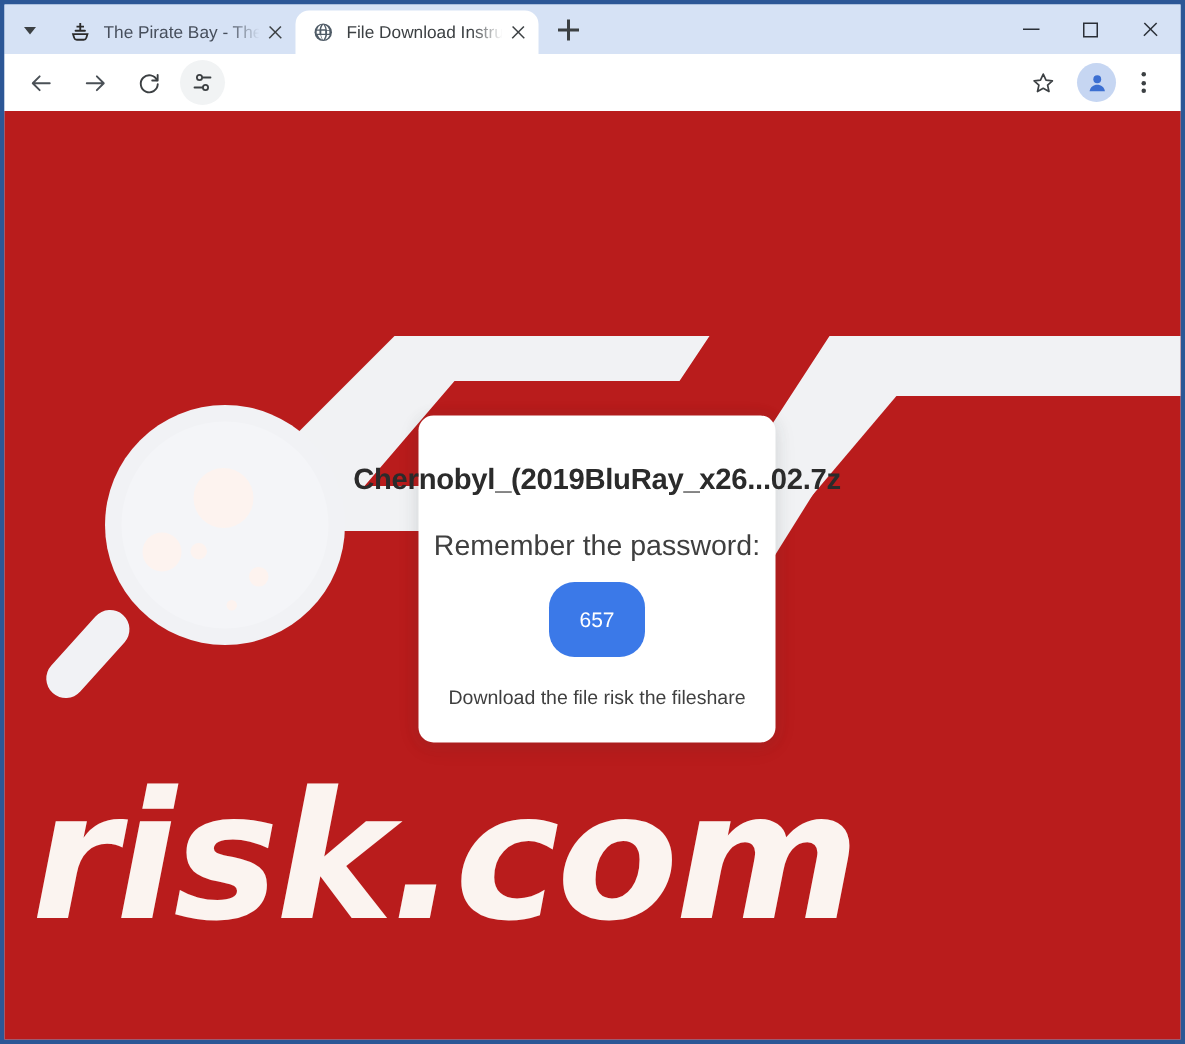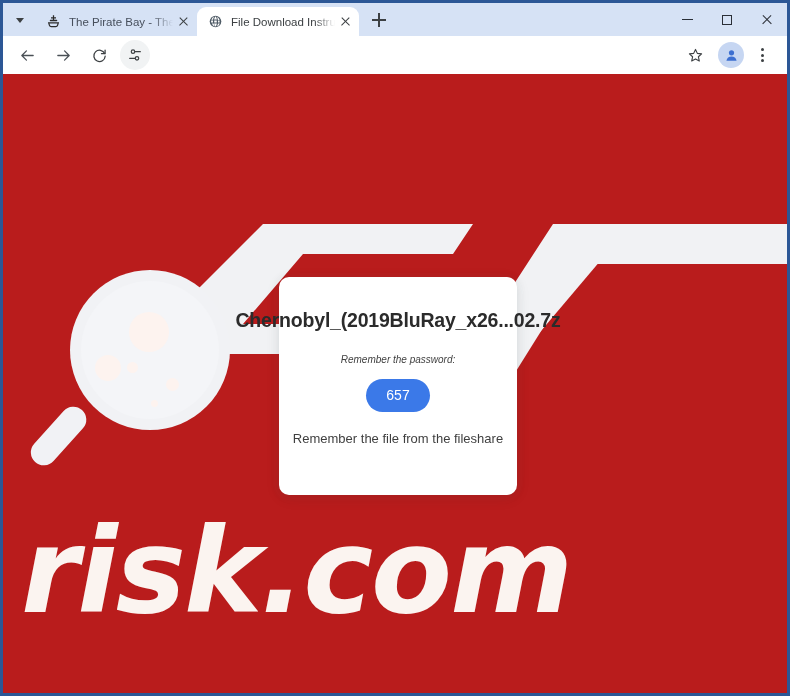--- a/index.html
+++ b/index.html
@@ -250,29 +250,28 @@
     margin-top: 34px;
     font-size: 19.5px;
     font-weight: 700;
     color: #2b2b2b;
     white-space: nowrap;
     letter-spacing: -0.2px;
     line-height: 1;
   }
   .card-sub {
     margin-top: 24px;
-    font-size: 10px;
+    font-size: 19px;
     color: #3f3f3f;
     line-height: 1;
-    font-style: italic;
   }
   .pill {
     margin-top: 14px;
     min-width: 64px;
-    height: 33px;
+    height: 50px;
     padding: 0 16px;
     border-radius: 17px;
     background: #3b79e8;
     color: #ffffff;
     font-size: 14px;
     display: flex;
     align-items: center;
     justify-content: center;
     box-sizing: border-box;
   }
@@ -406,17 +405,17 @@
       <span class="b" style="left:101px;top:108px;width:13px;height:13px;"></span>
       <span class="b" style="left:86px;top:130px;width:7px;height:7px;"></span>
     </div>
 
     <div class="wm-text">risk.com</div>
 
     <div class="card">
       <div class="card-title">Chernobyl_(2019BluRay_x26...02.7z</div>
       <div class="card-sub">Remember the password:</div>
       <div class="pill">657</div>
-      <div class="card-sub2">Remember the file from the fileshare</div>
+      <div class="card-sub2">Download the file risk the fileshare</div>
     </div>
 
   </div>
 </div>
 
 </body></html>

